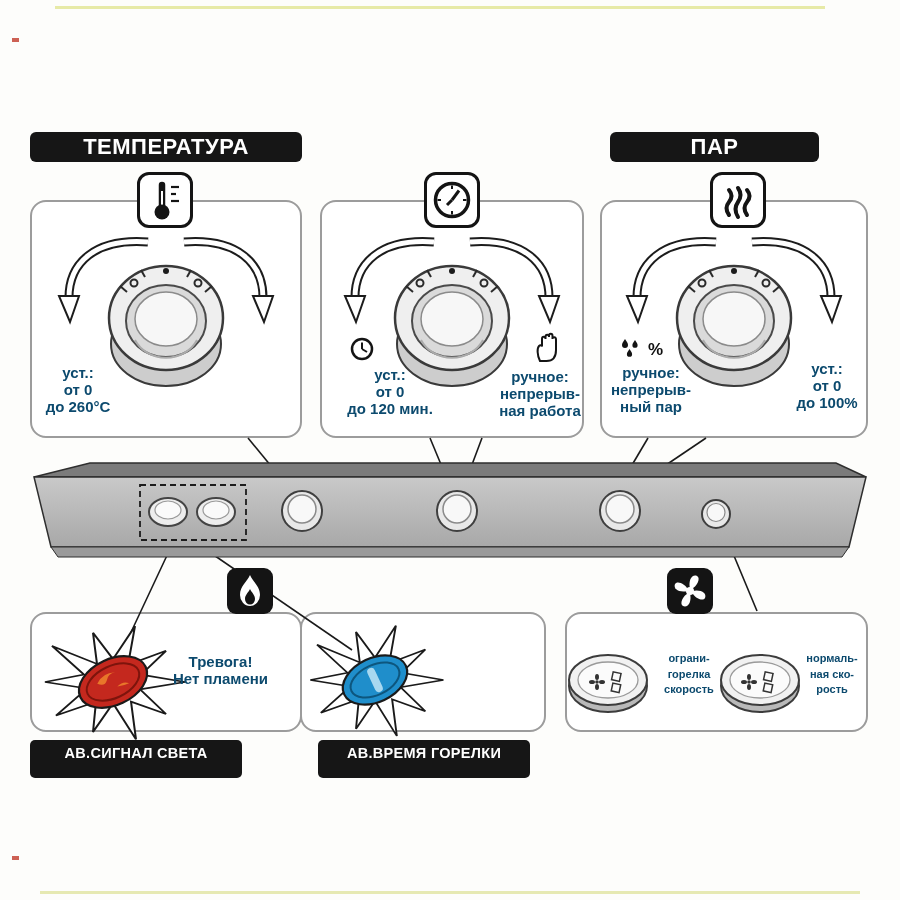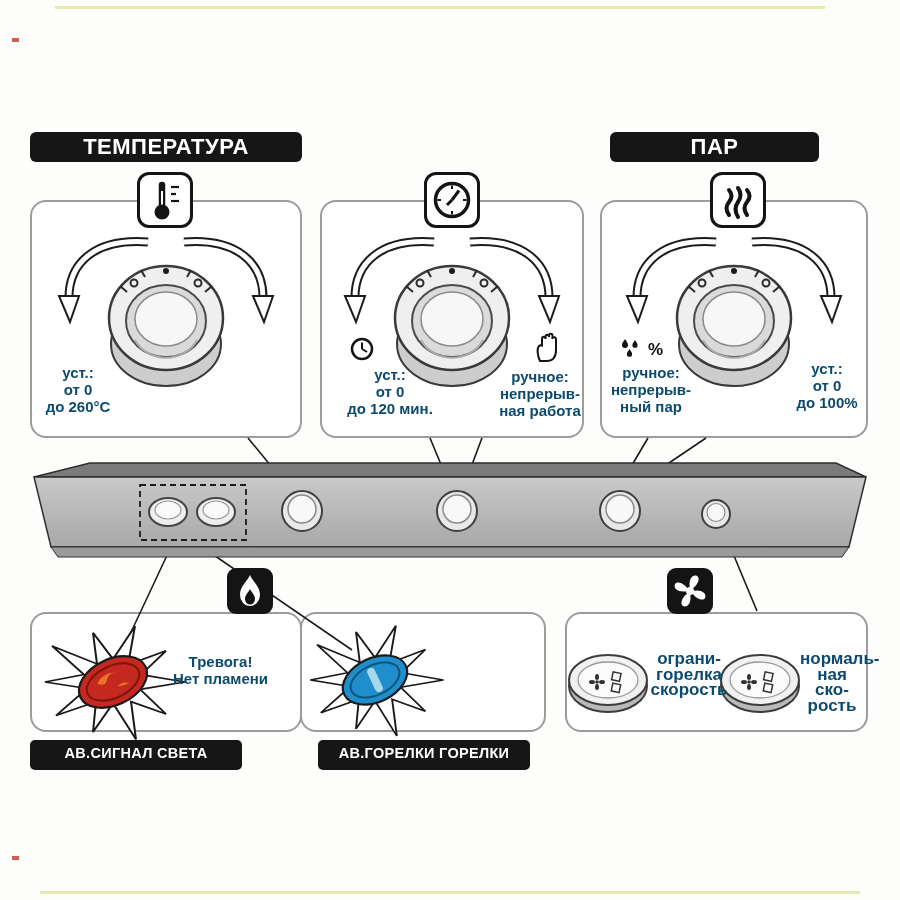--- a/index.html
+++ b/index.html
@@ -1,30 +1,30 @@
 <!DOCTYPE html>
 <html><head>
 <meta charset="utf-8">
 <style>
   *{margin:0;padding:0;box-sizing:border-box}
   html,body{width:900px;height:900px}
   body{font-family:"Liberation Sans",sans-serif;background:#ffffff}
   .stage{position:relative;width:900px;height:900px;background:#fdfdfb;overflow:hidden}
   .hdr{position:absolute;height:30px;background:#161616;color:#fff;border-radius:6px;
        font-weight:bold;font-size:22px;line-height:30px;text-align:center;letter-spacing:.5px;z-index:3}
-  .ftr{position:absolute;height:30px;background:#161616;color:#fff;border-radius:5px;
+  .ftr{position:absolute;height:38px;background:#161616;color:#fff;border-radius:5px;
        font-weight:bold;font-size:14.5px;line-height:27px;text-align:center;letter-spacing:.3px;z-index:3}
   .panel{position:absolute;background:#fff;border:2.5px solid #9c9c9c;border-radius:16px;z-index:1}
   .panel > svg{position:absolute;left:-2.5px;top:-2.5px}
   .iconbox{position:absolute;width:56px;height:56px;background:#fff;border:3.5px solid #141414;
        border-radius:12px;z-index:3;display:flex;align-items:center;justify-content:center}
   .iconbox.dark{width:46px;height:46px;background:#141414;border:none;border-radius:9px}
   .lbl{position:absolute;text-align:center;font-weight:bold;color:#0c4a6e;z-index:3;
        font-size:15px;line-height:17px}
-  .lbl.small{font-size:17px;line-height:15.5px}
+  .lbl.small{font-size:11px;line-height:15.5px}
   .glyph{position:absolute;z-index:3}
   .pct{position:absolute;z-index:3;font-weight:bold;font-size:17px;color:#101010}
   .overlay{position:absolute;left:0;top:0;z-index:2;pointer-events:none}
   .artifact{position:absolute;z-index:4}
   .a-line-top{left:55px;top:6px;width:770px;height:3px;background:#d5da62;opacity:.55}
   .a-line-bot{left:40px;top:891px;width:820px;height:3px;background:#cfd66a;opacity:.5}
   .a-red-1{left:12px;top:38px;width:7px;height:4px;background:#c0392b;opacity:.8}
   .a-red-2{left:12px;top:856px;width:7px;height:4px;background:#c0392b;opacity:.8}
 </style>
 </head>
@@ -242,21 +242,21 @@
     <div>горелка</div>
     <div>скорость</div>
   </div>
   <div class="lbl small" style="left:800px;top:651px;width:64px">
     <div>нормаль-</div>
     <div>ная ско-</div>
     <div>рость</div>
   </div>
 
   <div class="ftr" style="left:30px;top:740px;width:212px">АВ.СИГНАЛ СВЕТА</div>
-  <div class="ftr" style="left:318px;top:740px;width:212px">АВ.ГОРЕЛКИ ГОРЕЛКИ</div>
+  <div class="ftr" style="left:318px;top:740px;width:212px">АВ.ВРЕМЯ ГОРЕЛКИ</div>
 
   <svg class="overlay" width="900" height="900" viewBox="0 0 900 900">
     <defs>
       <linearGradient id="gStrip" x1="0" y1="0" x2="0" y2="1">
         <stop offset="0" stop-color="#c9c9c9"></stop>
           <stop offset="1" stop-color="#a8a8a8"></stop>
       </linearGradient>
     </defs>
 
     <g stroke="#1a1a1a" stroke-width="1.6">

